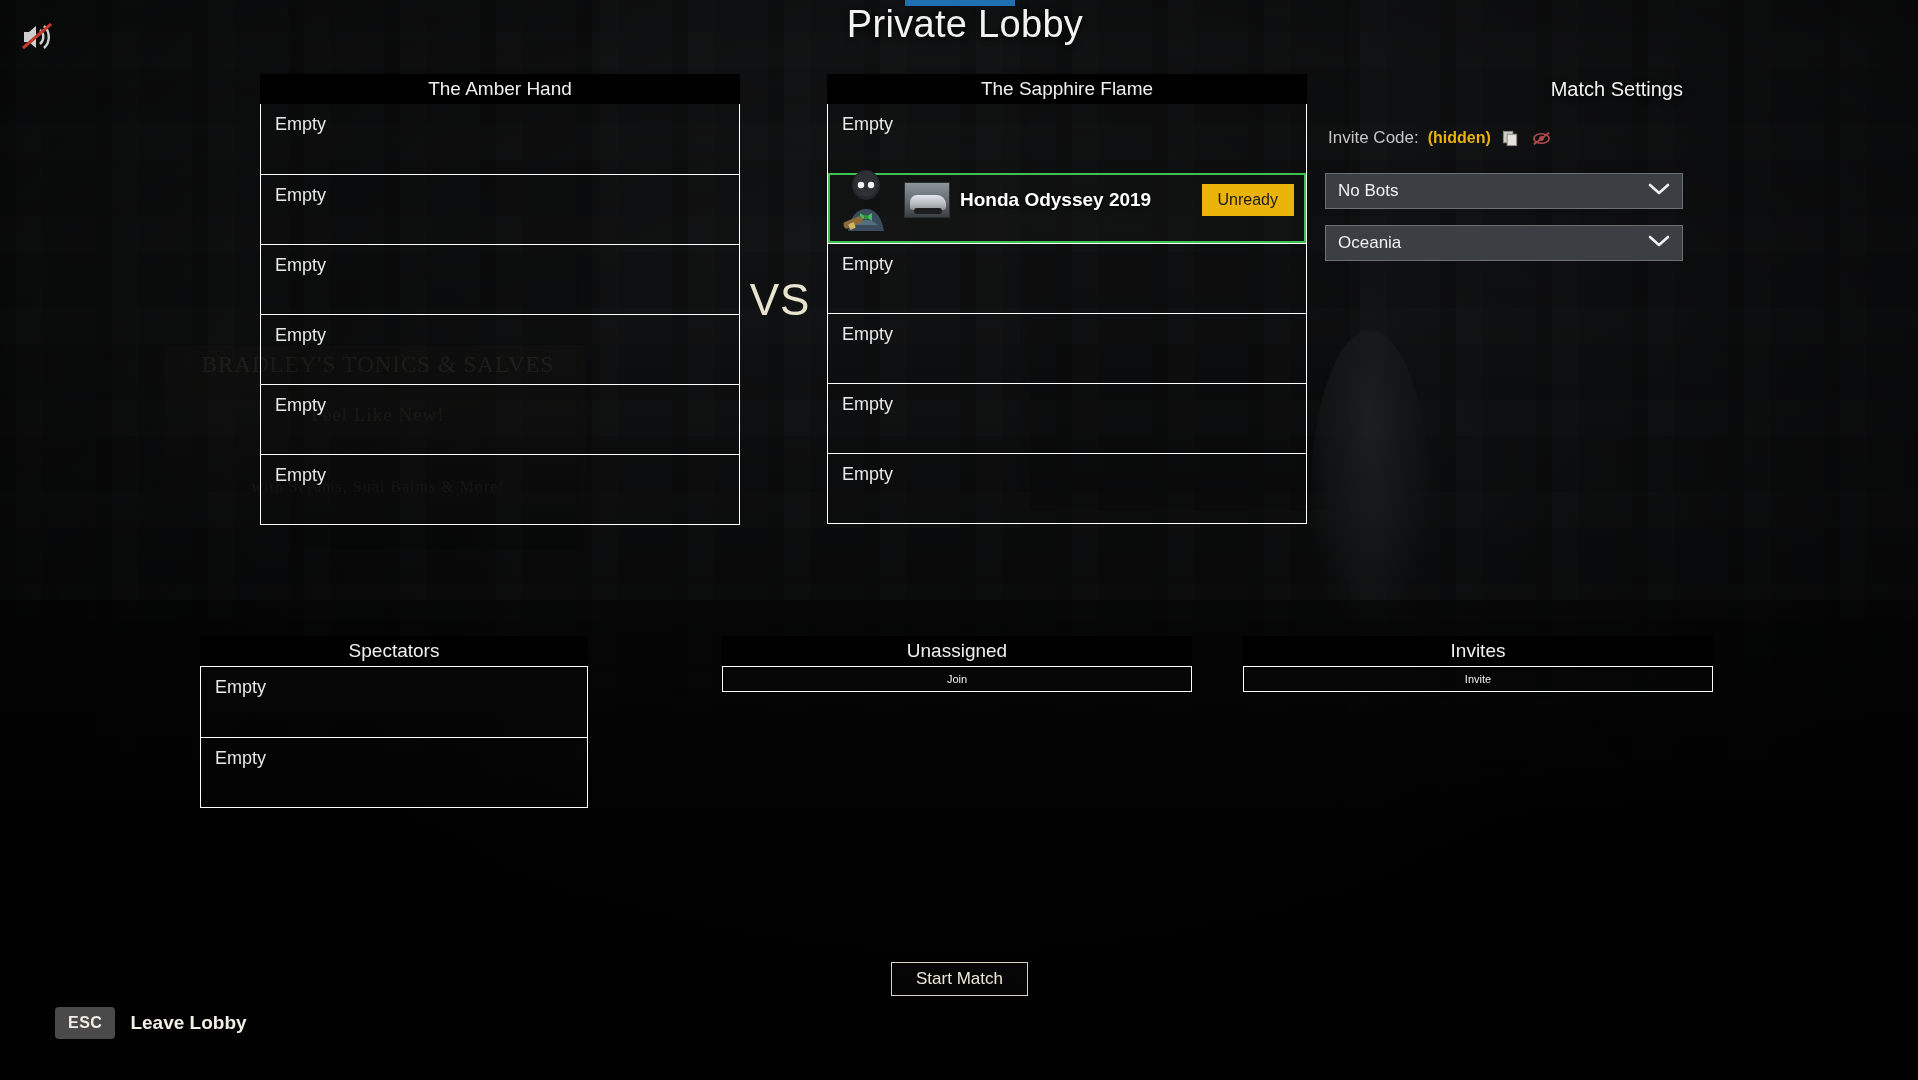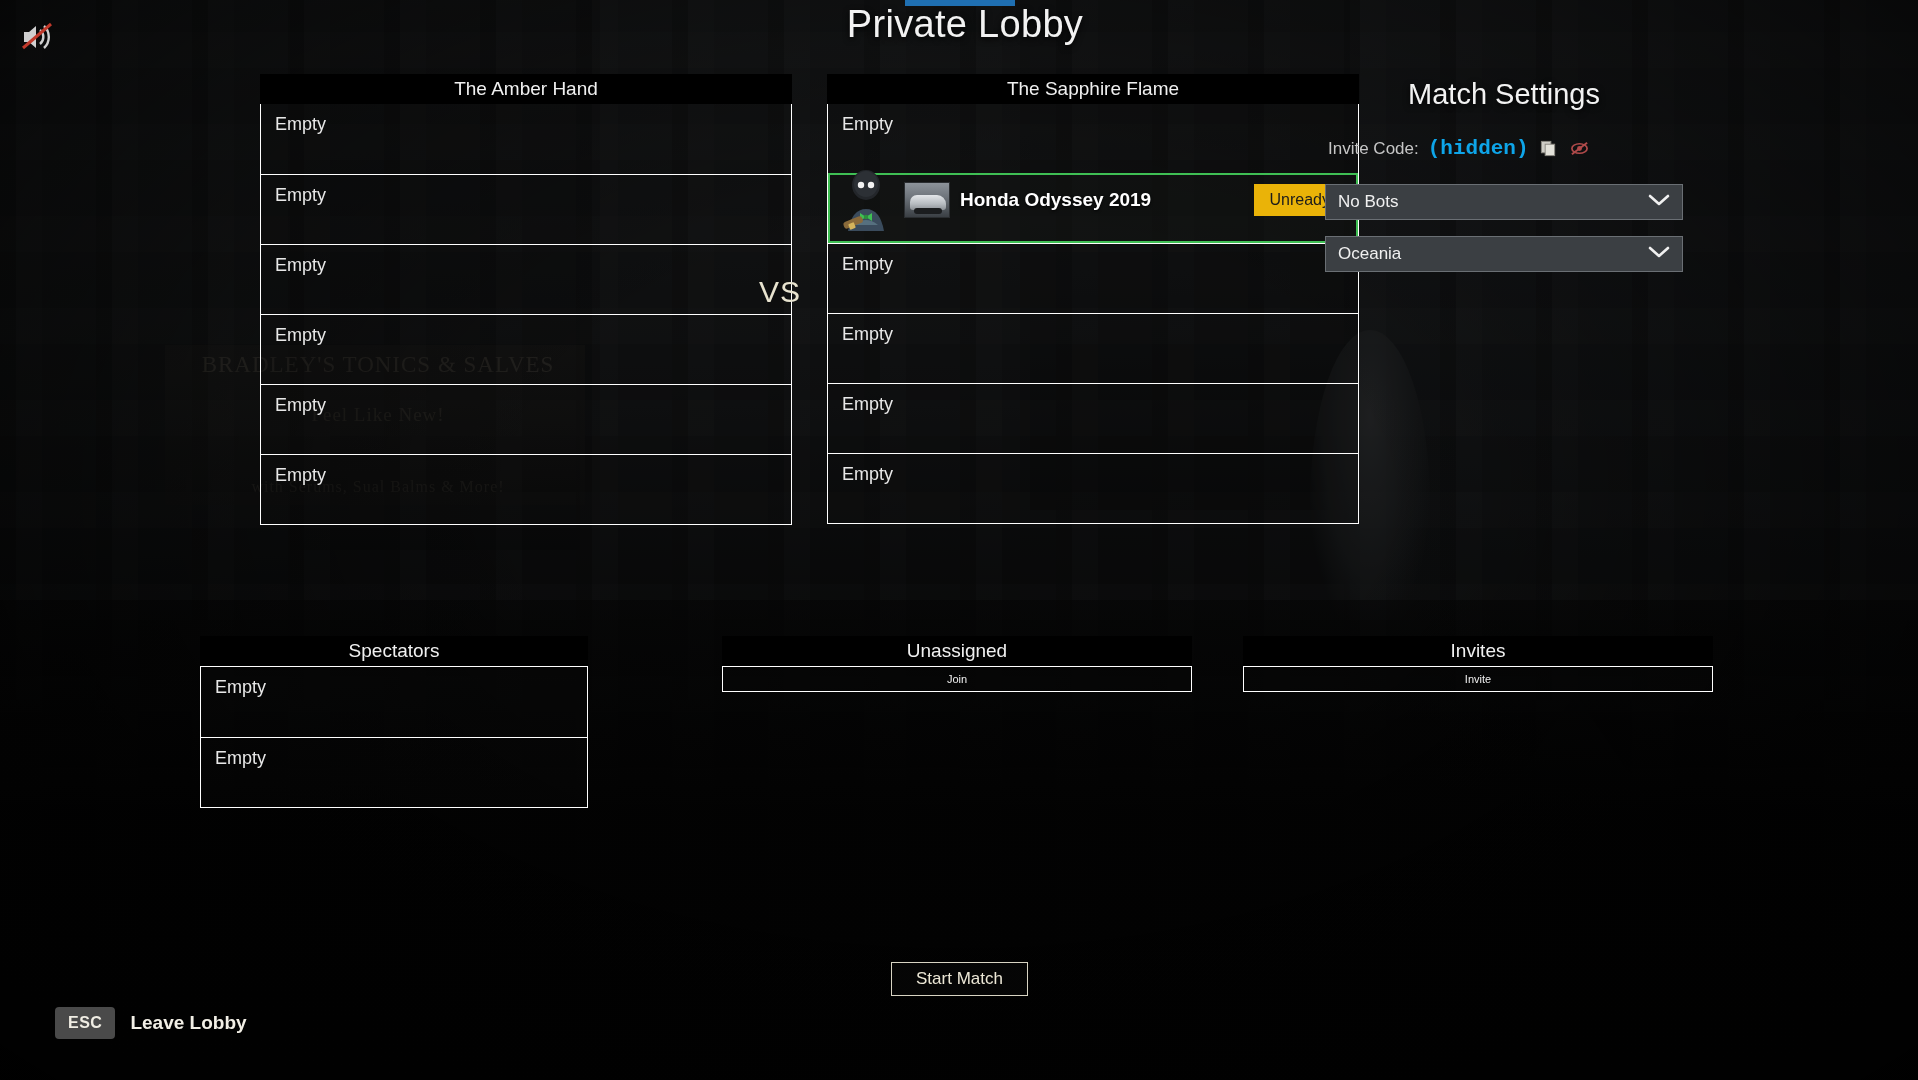--- a/index.html
+++ b/index.html
@@ -134,21 +134,21 @@
     color: #f2f2f2;
     z-index: 30;
     text-shadow: 0 2px 6px rgba(0,0,0,.9);
     padding-left: 12px;
   }
 
   
   .team {
     position: absolute;
     z-index: 20;
-    width: 532px;
+    width: 480px;
   }
   .team.left  { left: 260px;  top: 74px; }
   .team.right { left: 827px;  top: 74px; }
 
   .team-header {
     height: 30px;
     background: #000000;
     display: flex;
     align-items: center;
     justify-content: center;
@@ -233,56 +233,55 @@
     font-family: "Liberation Sans", sans-serif;
     cursor: pointer;
   }
 
   
   .vs {
     position: absolute;
     left: 745px; top: 275px;
     width: 70px;
     text-align: center;
-    font-size: 30px;
+    font-size: 44px;
     color: #e8e3cf;
     z-index: 22;
     letter-spacing: 1px;
   }
 
   
   .settings {
     position: absolute;
     left: 1325px; top: 78px;
     width: 358px;
     z-index: 25;
   }
   .settings-title {
-    text-align: center;
-    font-size: 29px;
+    text-align: right;
+    font-size: 20px;
     color: #f2f2f2;
     margin-bottom: 26px;
     text-shadow: 0 2px 6px rgba(0,0,0,.9);
   }
   .invite-row {
     display: flex;
     align-items: center;
     gap: 9px;
     margin-bottom: 24px;
     padding-left: 3px;
   }
   .invite-label {
     font-size: 17px;
     color: #c6c6c6;
   }
   .invite-value {
-    font-size: 21px;
+    font-size: 16px;
     font-weight: bold;
-    color: #0ea5e9;
-    font-family: Liberation Mono, monospace;
+    color: #eab308;
   }
   .icon-btn {
     width: 22px; height: 22px;
     display: inline-flex;
     align-items: center;
     justify-content: center;
     cursor: pointer;
     background: none;
     border: none;
     padding: 0;

